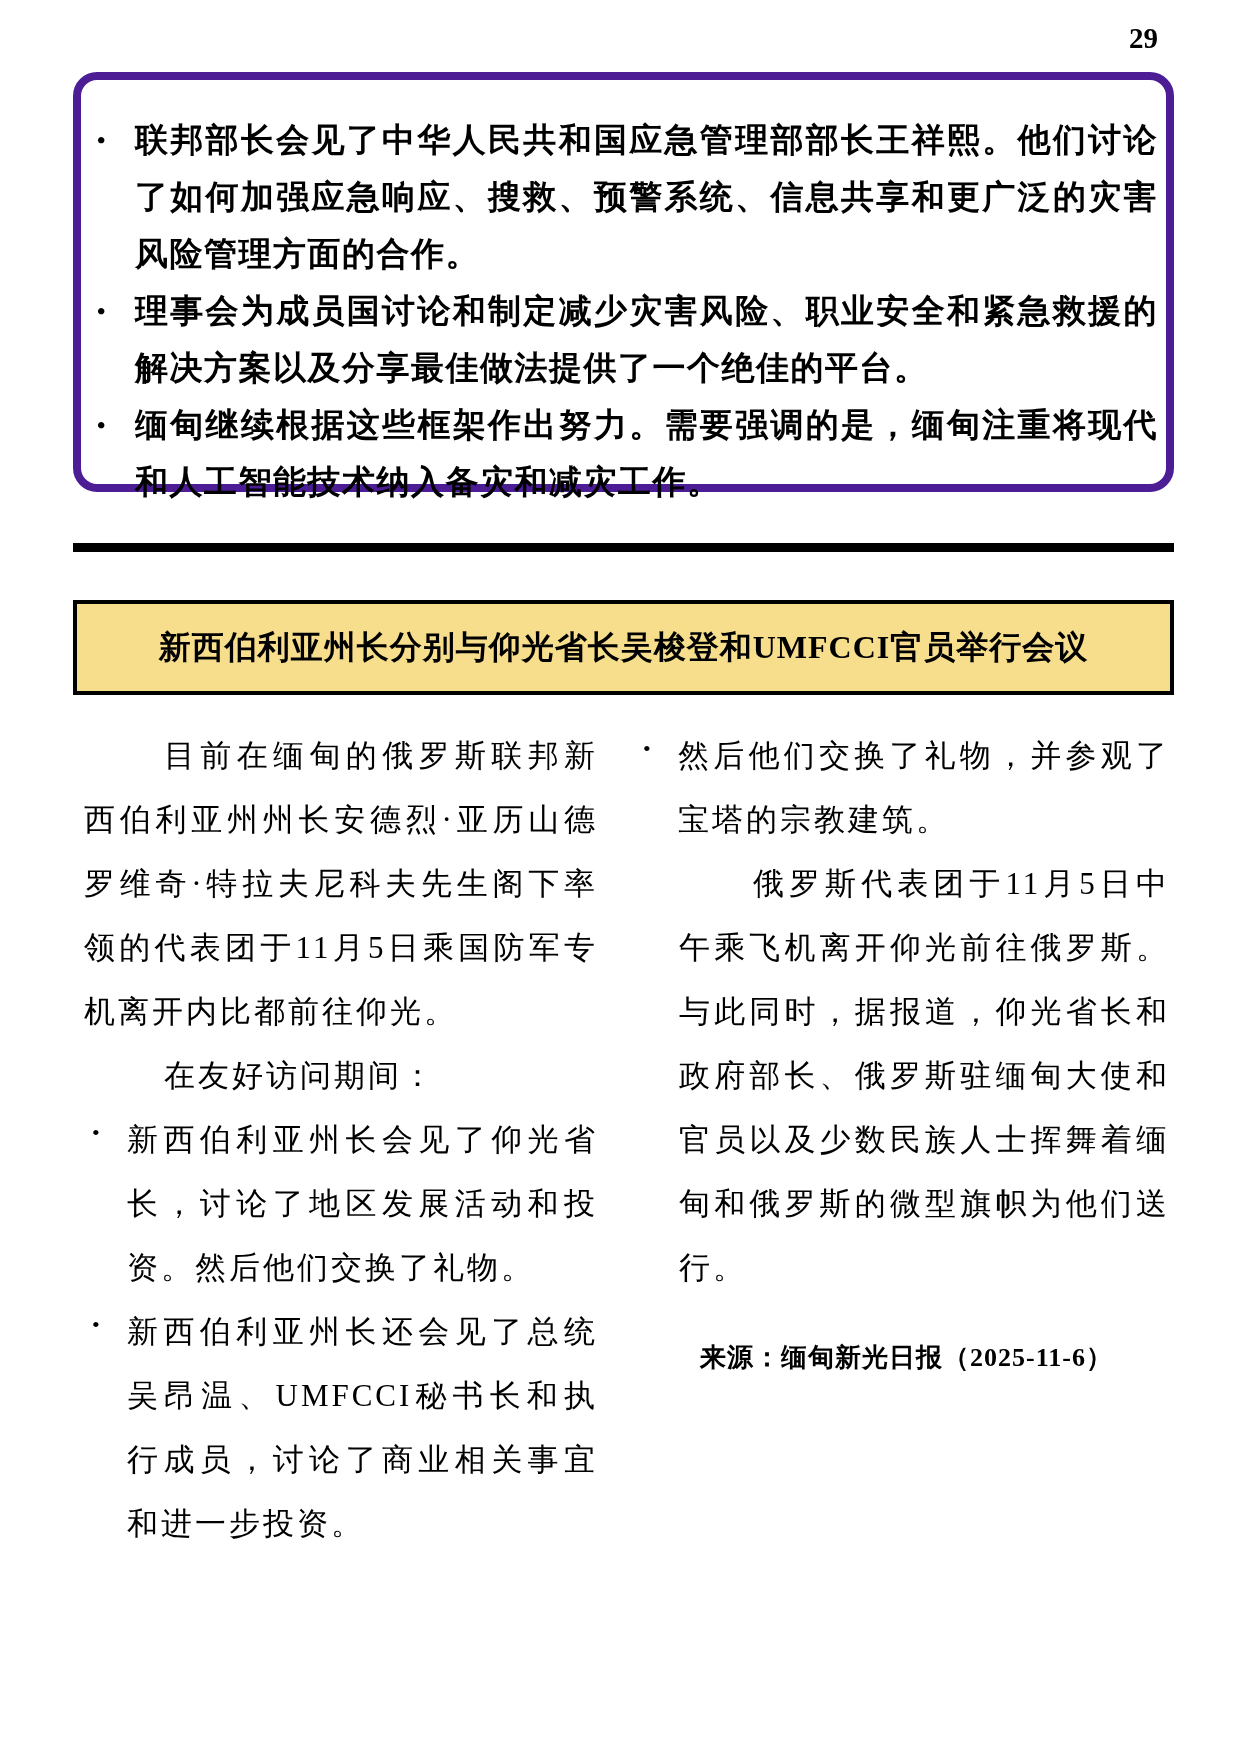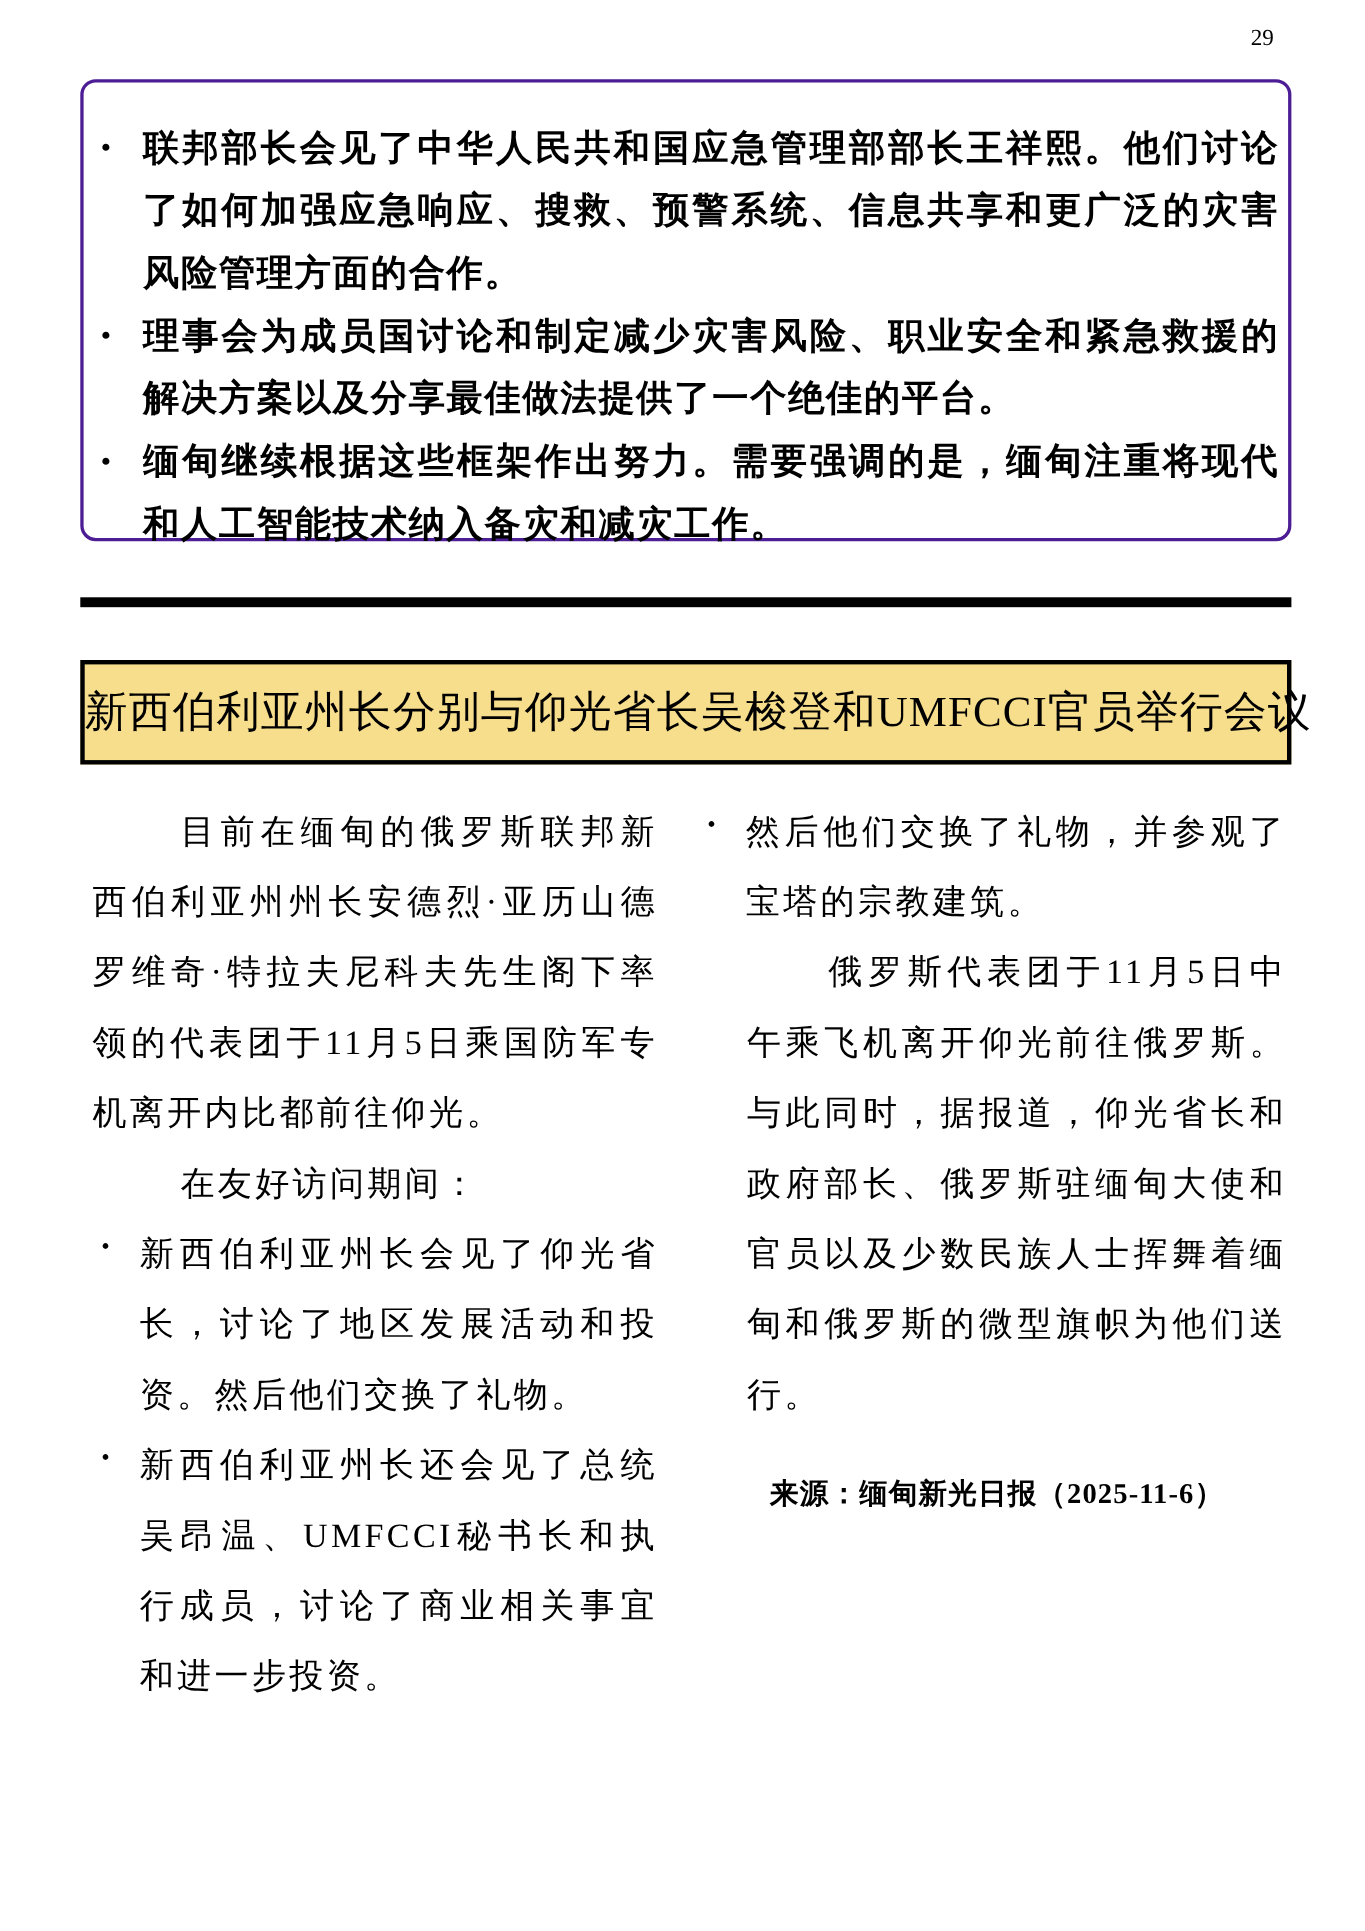--- a/index.html
+++ b/index.html
@@ -6,29 +6,29 @@
   .page {
     position:relative;
     width:1241px; height:1755px;
     background:#ffffff;
     color:#000000;
     font-family:"Liberation Serif","DejaVu Serif",serif;
     overflow:hidden;
   }
   .page-number {
     position:absolute; top:22px; right:83px;
-    font-size:21px; font-weight:normal;
+    font-size:29px; font-weight:bold;
   }
   
   .callout-box {
     position:absolute; left:73px; top:72px;
     width:1101px; height:420px;
     box-sizing:border-box;
-    border:3px solid #4c1d95;
-    border-radius:14px;
+    border:8px solid #4c1d95;
+    border-radius:24px;
     padding:32px 8px 0 8px;
   }
   .callout-box ul { margin:0; padding:0; list-style:none; }
   .callout-box li {
     position:relative;
     padding-left:46px;
     font-size:33px; font-weight:bold;
     line-height:57px;
     letter-spacing:1.5px;
     text-align:justify;
@@ -47,21 +47,21 @@
   }
   
   .headline-box {
     position:absolute; left:73px; top:600px;
     width:1101px; height:95px;
     box-sizing:border-box;
     border:4px solid #000;
     text-align:center;
   }
   .headline-box .headline-text {
-    font-size:39px; font-weight:normal;
+    font-size:32px; font-weight:bold;
     line-height:87px;
     letter-spacing:1px;
     white-space:nowrap;
   }
   
   .col {
     position:absolute; top:724px;
     font-size:31px; line-height:64px;
     letter-spacing:3px;
     text-align:justify;

